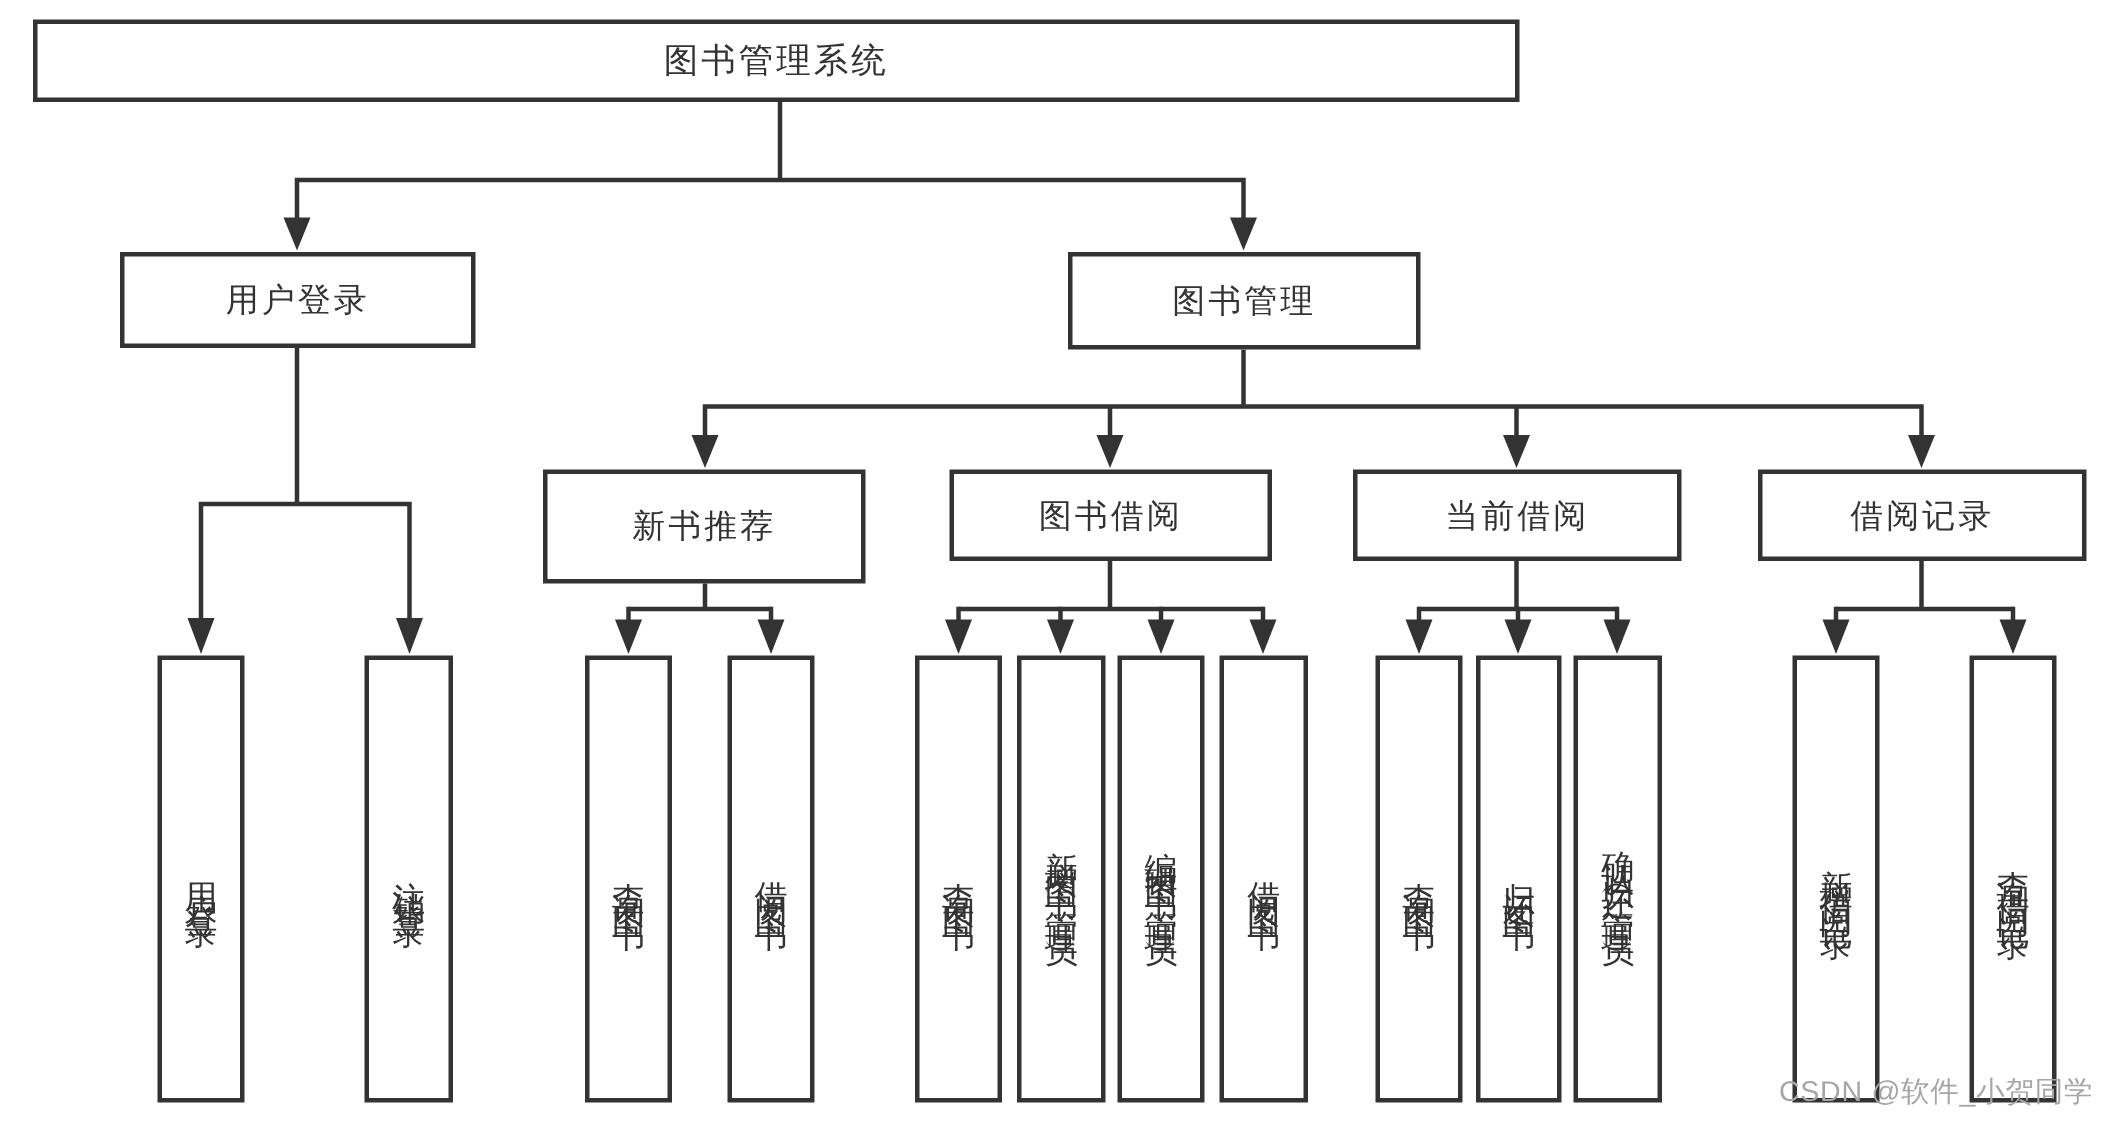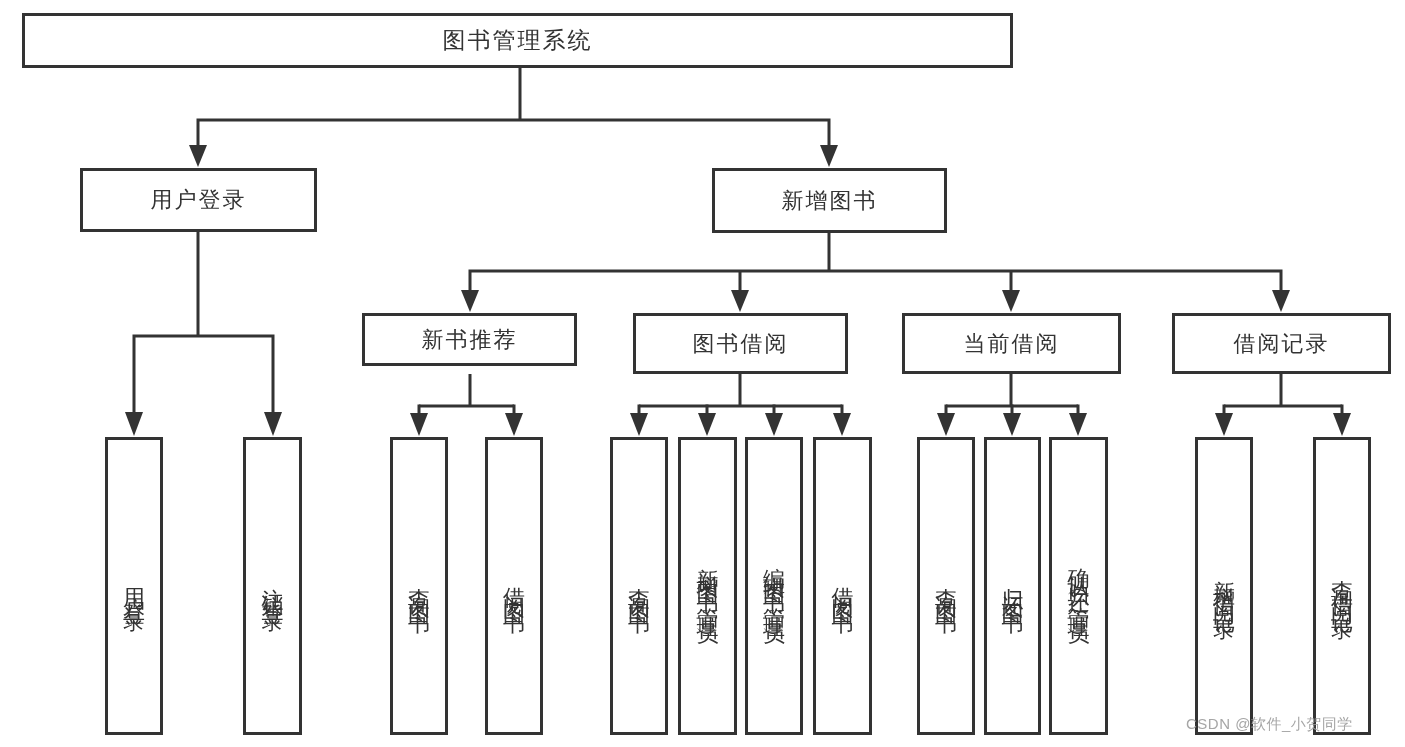--- a/index.html
+++ b/index.html
@@ -59,21 +59,21 @@
     text-orientation: mixed;
     font-size: 22px;
     letter-spacing: 8px;
     line-height: 1;
     white-space: nowrap;
   }
   .watermark {
     position: absolute;
     left: 1186px;
     top: 715px;
-    font-size: 15px;
+    font-size: 19px;
     color: #a6a6a6;
     white-space: nowrap;
     z-index: 10;
     letter-spacing: 0.5px;
   }
 </style>
 </head>
 <body>
 
 <div class="stage">
@@ -119,24 +119,24 @@
   </svg>
 
   <div class="node root" style="left:22px; top:13px; width:991px; height:55px;">
     <span class="label">图书管理系统</span>
   </div>
 
   <div class="node" style="left:80px; top:168px; width:237px; height:64px;">
     <span class="label">用户登录</span>
   </div>
   <div class="node" style="left:712px; top:168px; width:235px; height:65px;">
-    <span class="label">新增图书</span>
+    <span class="label">图书管理</span>
   </div>
 
-  <div class="node" style="left:362px; top:313px; width:215px; height:53px;">
+  <div class="node" style="left:362px; top:313px; width:215px; height:76px;">
     <span class="label">新书推荐</span>
   </div>
   <div class="node" style="left:633px; top:313px; width:215px; height:61px;">
     <span class="label">图书借阅</span>
   </div>
   <div class="node" style="left:902px; top:313px; width:219px; height:61px;">
     <span class="label">当前借阅</span>
   </div>
   <div class="node" style="left:1172px; top:313px; width:219px; height:61px;">
     <span class="label">借阅记录</span>

